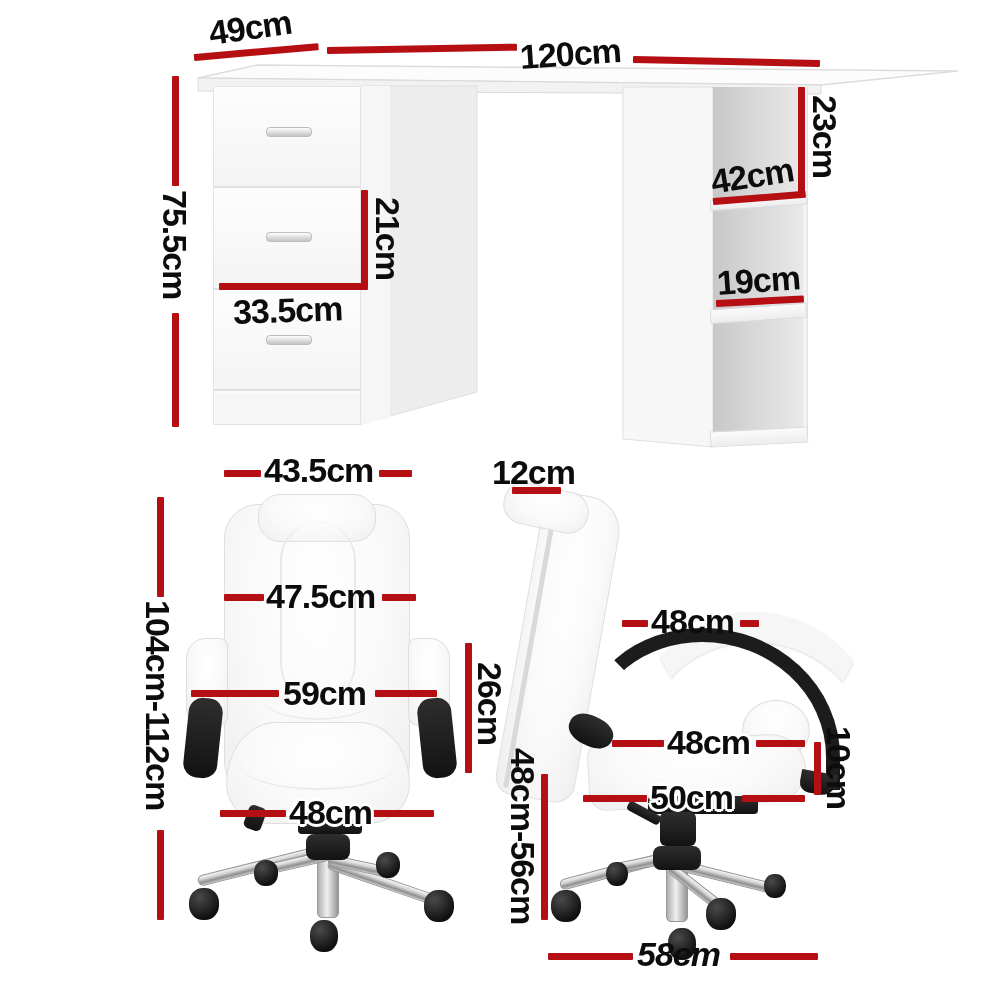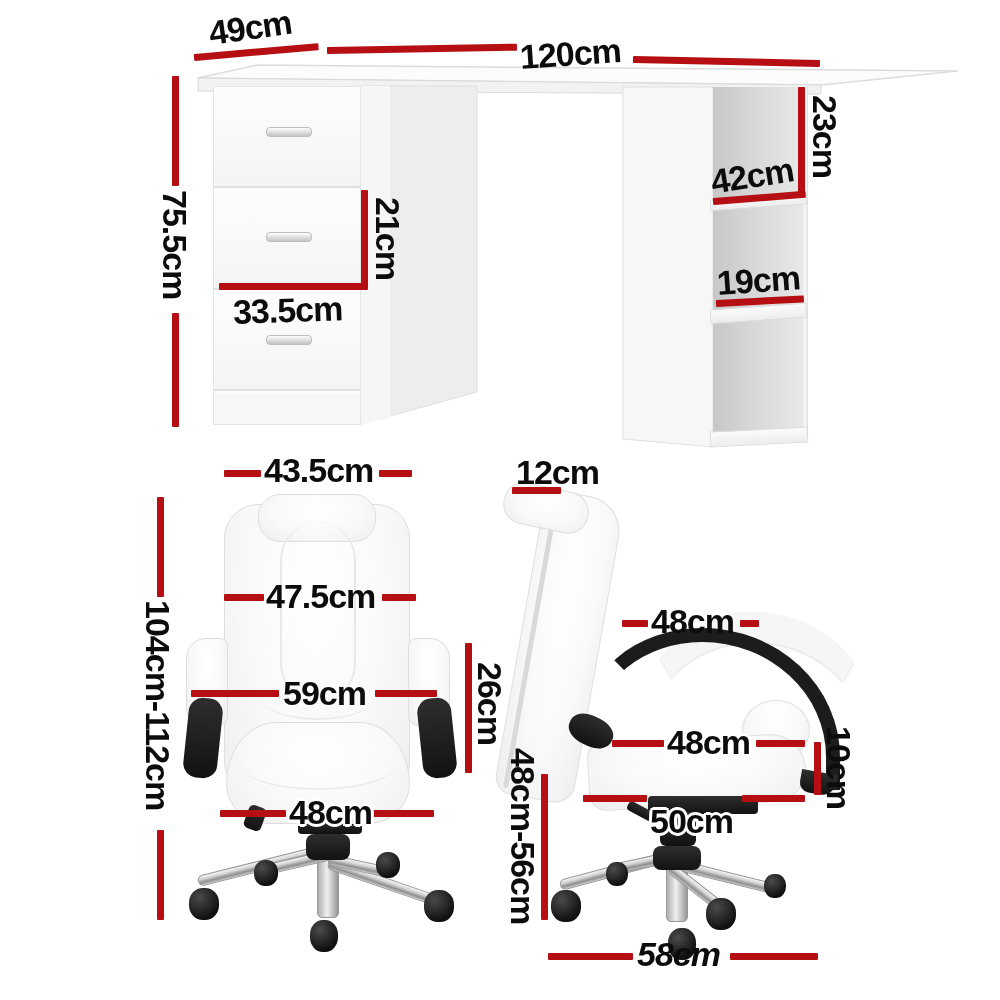--- a/index.html
+++ b/index.html
@@ -158,36 +158,36 @@
   <div class="chrome-h" style="left:670px;top:862px;width:72px;transform:rotate(38deg);"></div>
   <div class="chrome-h" style="left:612px;top:864px;width:68px;transform:rotate(-12deg);"></div>
   <div class="black-part" style="left:660px;top:812px;width:36px;height:34px;border-radius:6px;"></div>
   <div class="black-part" style="left:653px;top:846px;width:48px;height:24px;border-radius:8px;"></div>
   <div class="caster" style="left:551px;top:890px;width:30px;height:32px;"></div>
   <div class="caster" style="left:606px;top:862px;width:22px;height:24px;"></div>
   <div class="caster" style="left:706px;top:898px;width:30px;height:32px;"></div>
   <div class="caster" style="left:764px;top:874px;width:22px;height:24px;"></div>
   <div class="caster" style="left:668px;top:928px;width:28px;height:32px;"></div>
 
-  <div class="lbl" style="left:492px;top:455px;margin-left:24px;">12cm</div>
+  <div class="lbl" style="left:492px;top:455px;">12cm</div>
   <div class="red-h" style="left:512px;top:487px;width:49px;"></div>
 
   <div class="red-h" style="left:622px;top:620px;width:26px;"></div>
   <div class="lbl" style="left:651px;top:604px;">48cm</div>
   <div class="red-h" style="left:740px;top:620px;width:19px;"></div>
 
   <div class="red-h" style="left:612px;top:740px;width:52px;"></div>
   <div class="lbl halo" style="left:667px;top:725px;">48cm</div>
   <div class="red-h" style="left:756px;top:740px;width:49px;"></div>
 
   <div class="red-v" style="left:814px;top:742px;height:53px;"></div>
   <div class="lbl vert" style="left:822px;top:726px;">10cm</div>
 
   <div class="red-h" style="left:583px;top:795px;width:64px;"></div>
-  <div class="lbl halo" style="left:650px;top:804px;">50cm</div>
+  <div class="lbl halo" style="left:650px;top:780px;">50cm</div>
   <div class="red-h" style="left:742px;top:795px;width:63px;"></div>
 
   <div class="lbl vert" style="left:506px;top:748px;">48cm-56cm</div>
   <div class="red-v" style="left:541px;top:774px;height:146px;"></div>
 
   <div class="red-h" style="left:548px;top:953px;width:85px;"></div>
   <div class="lbl" style="left:637px;top:937px;font-style:italic;">58cm</div>
   <div class="red-h" style="left:730px;top:953px;width:88px;"></div>
 
 </div>

